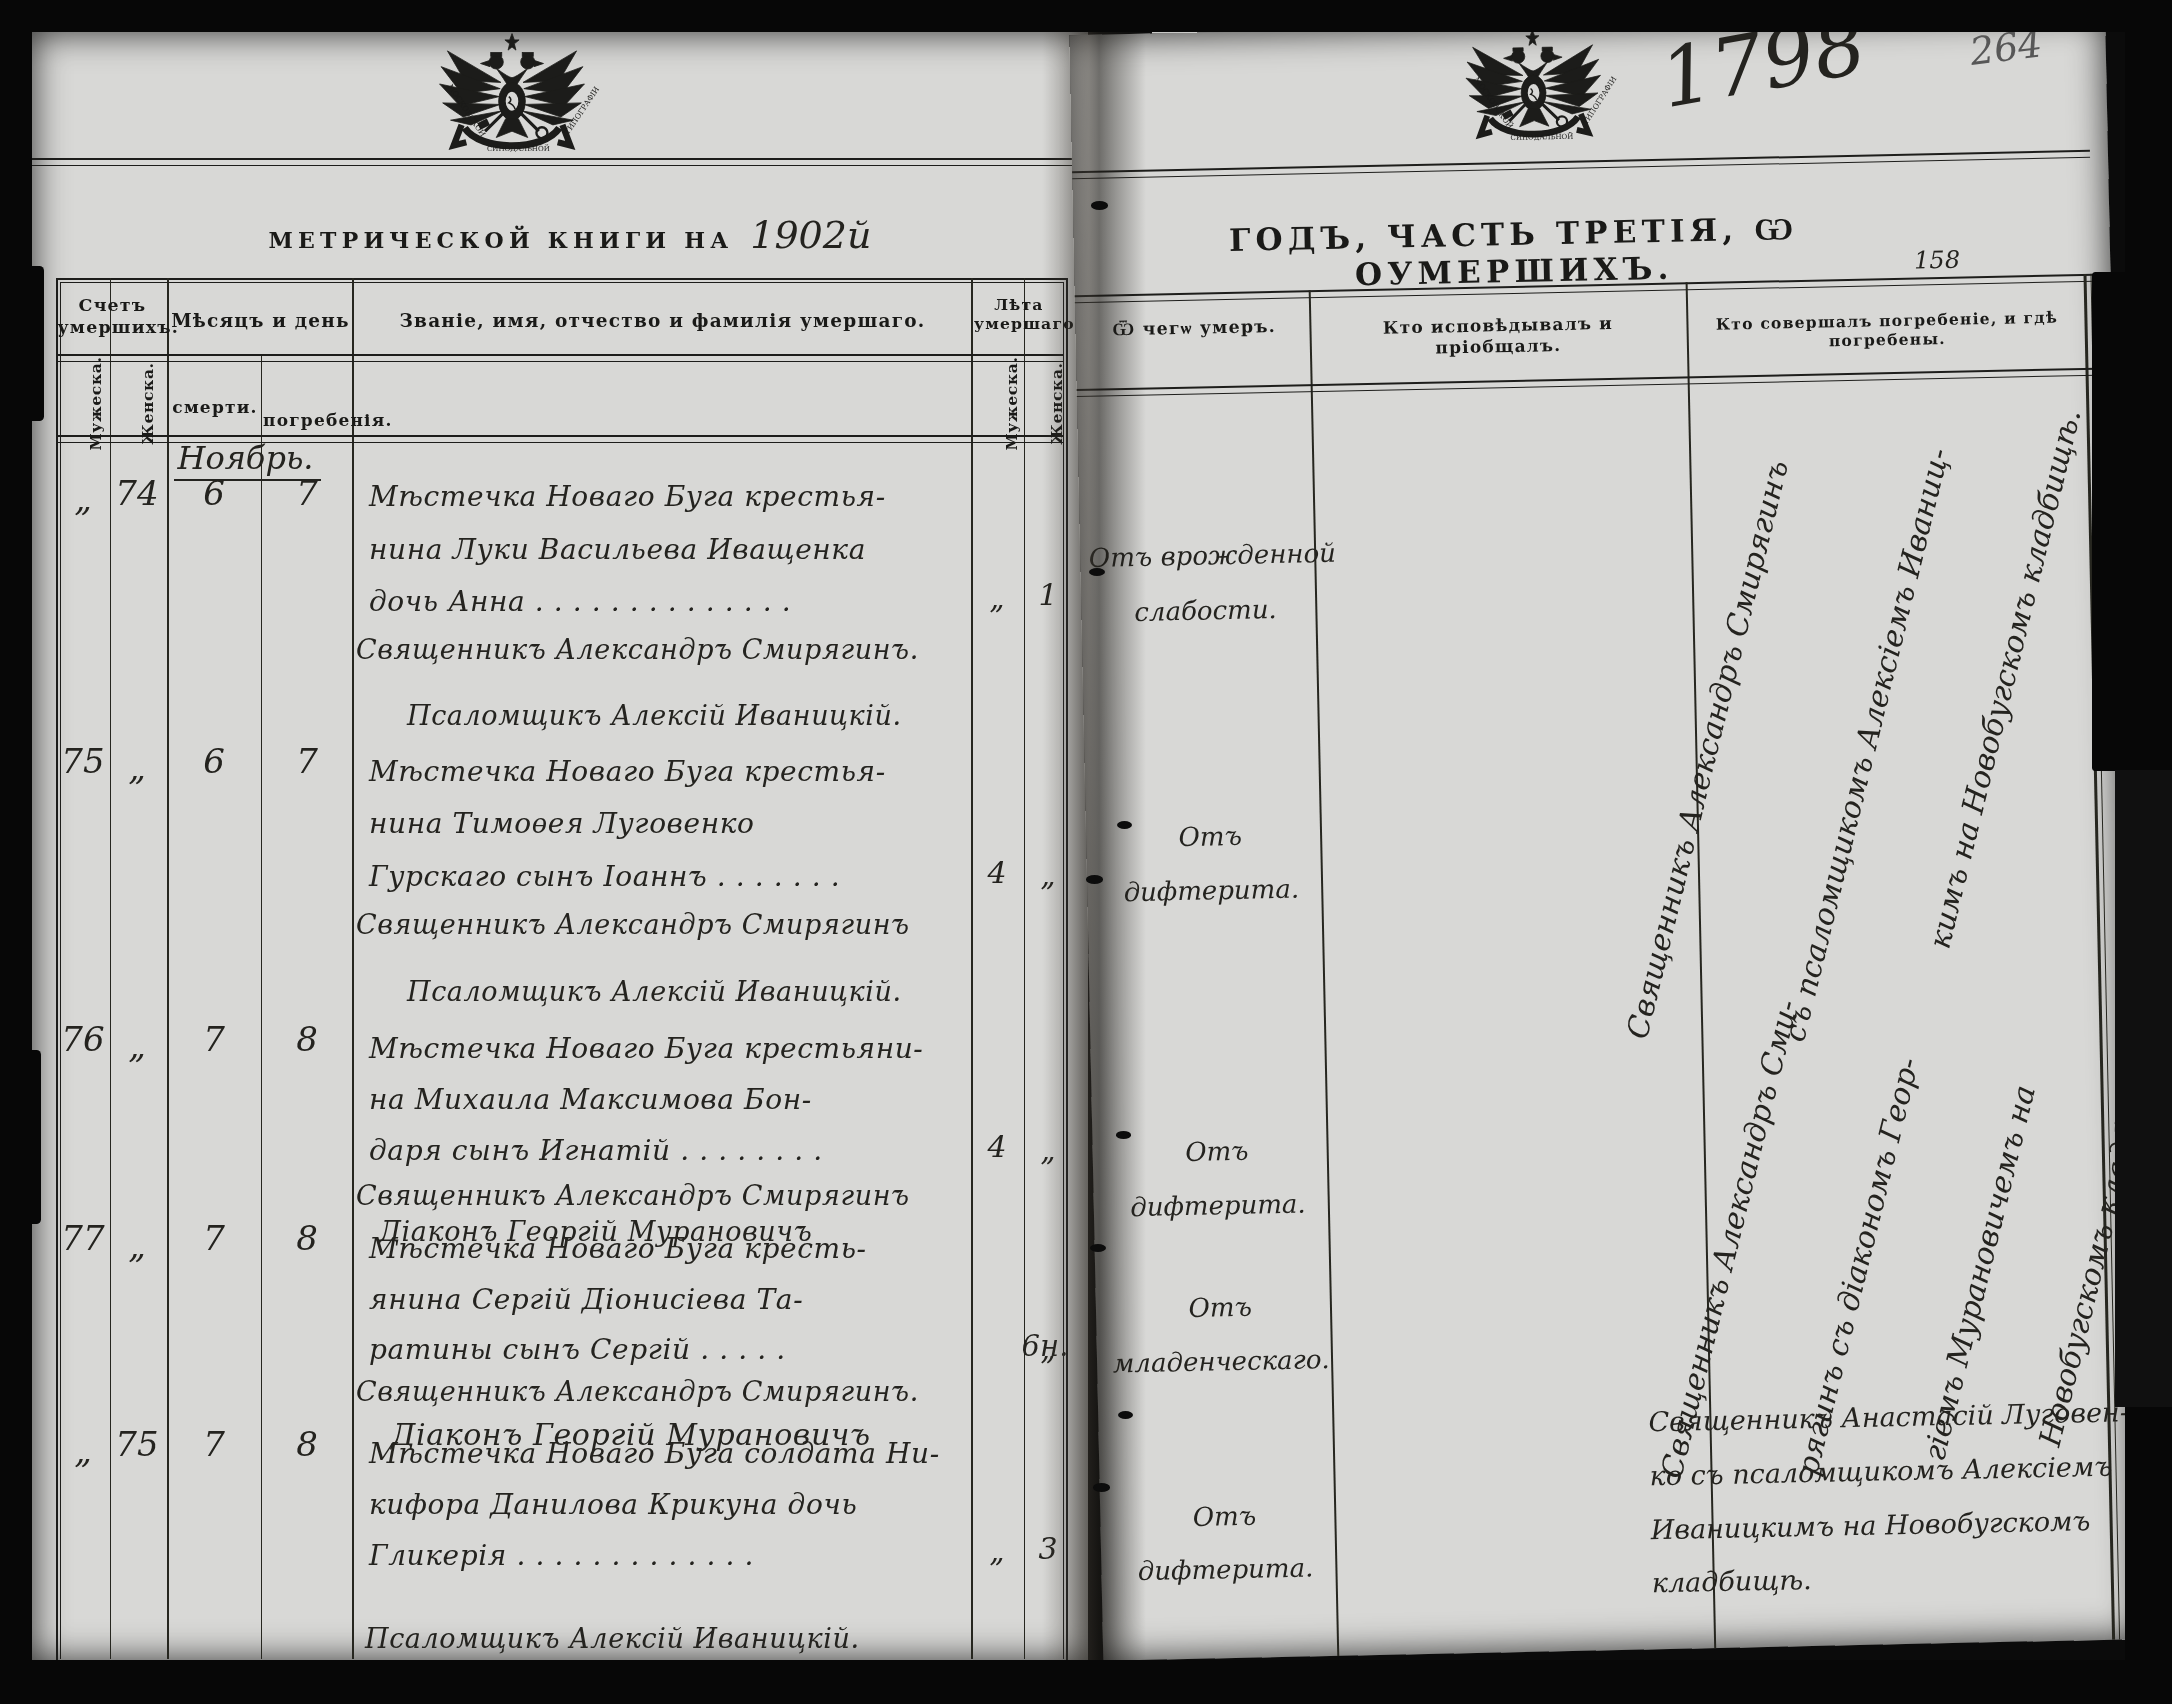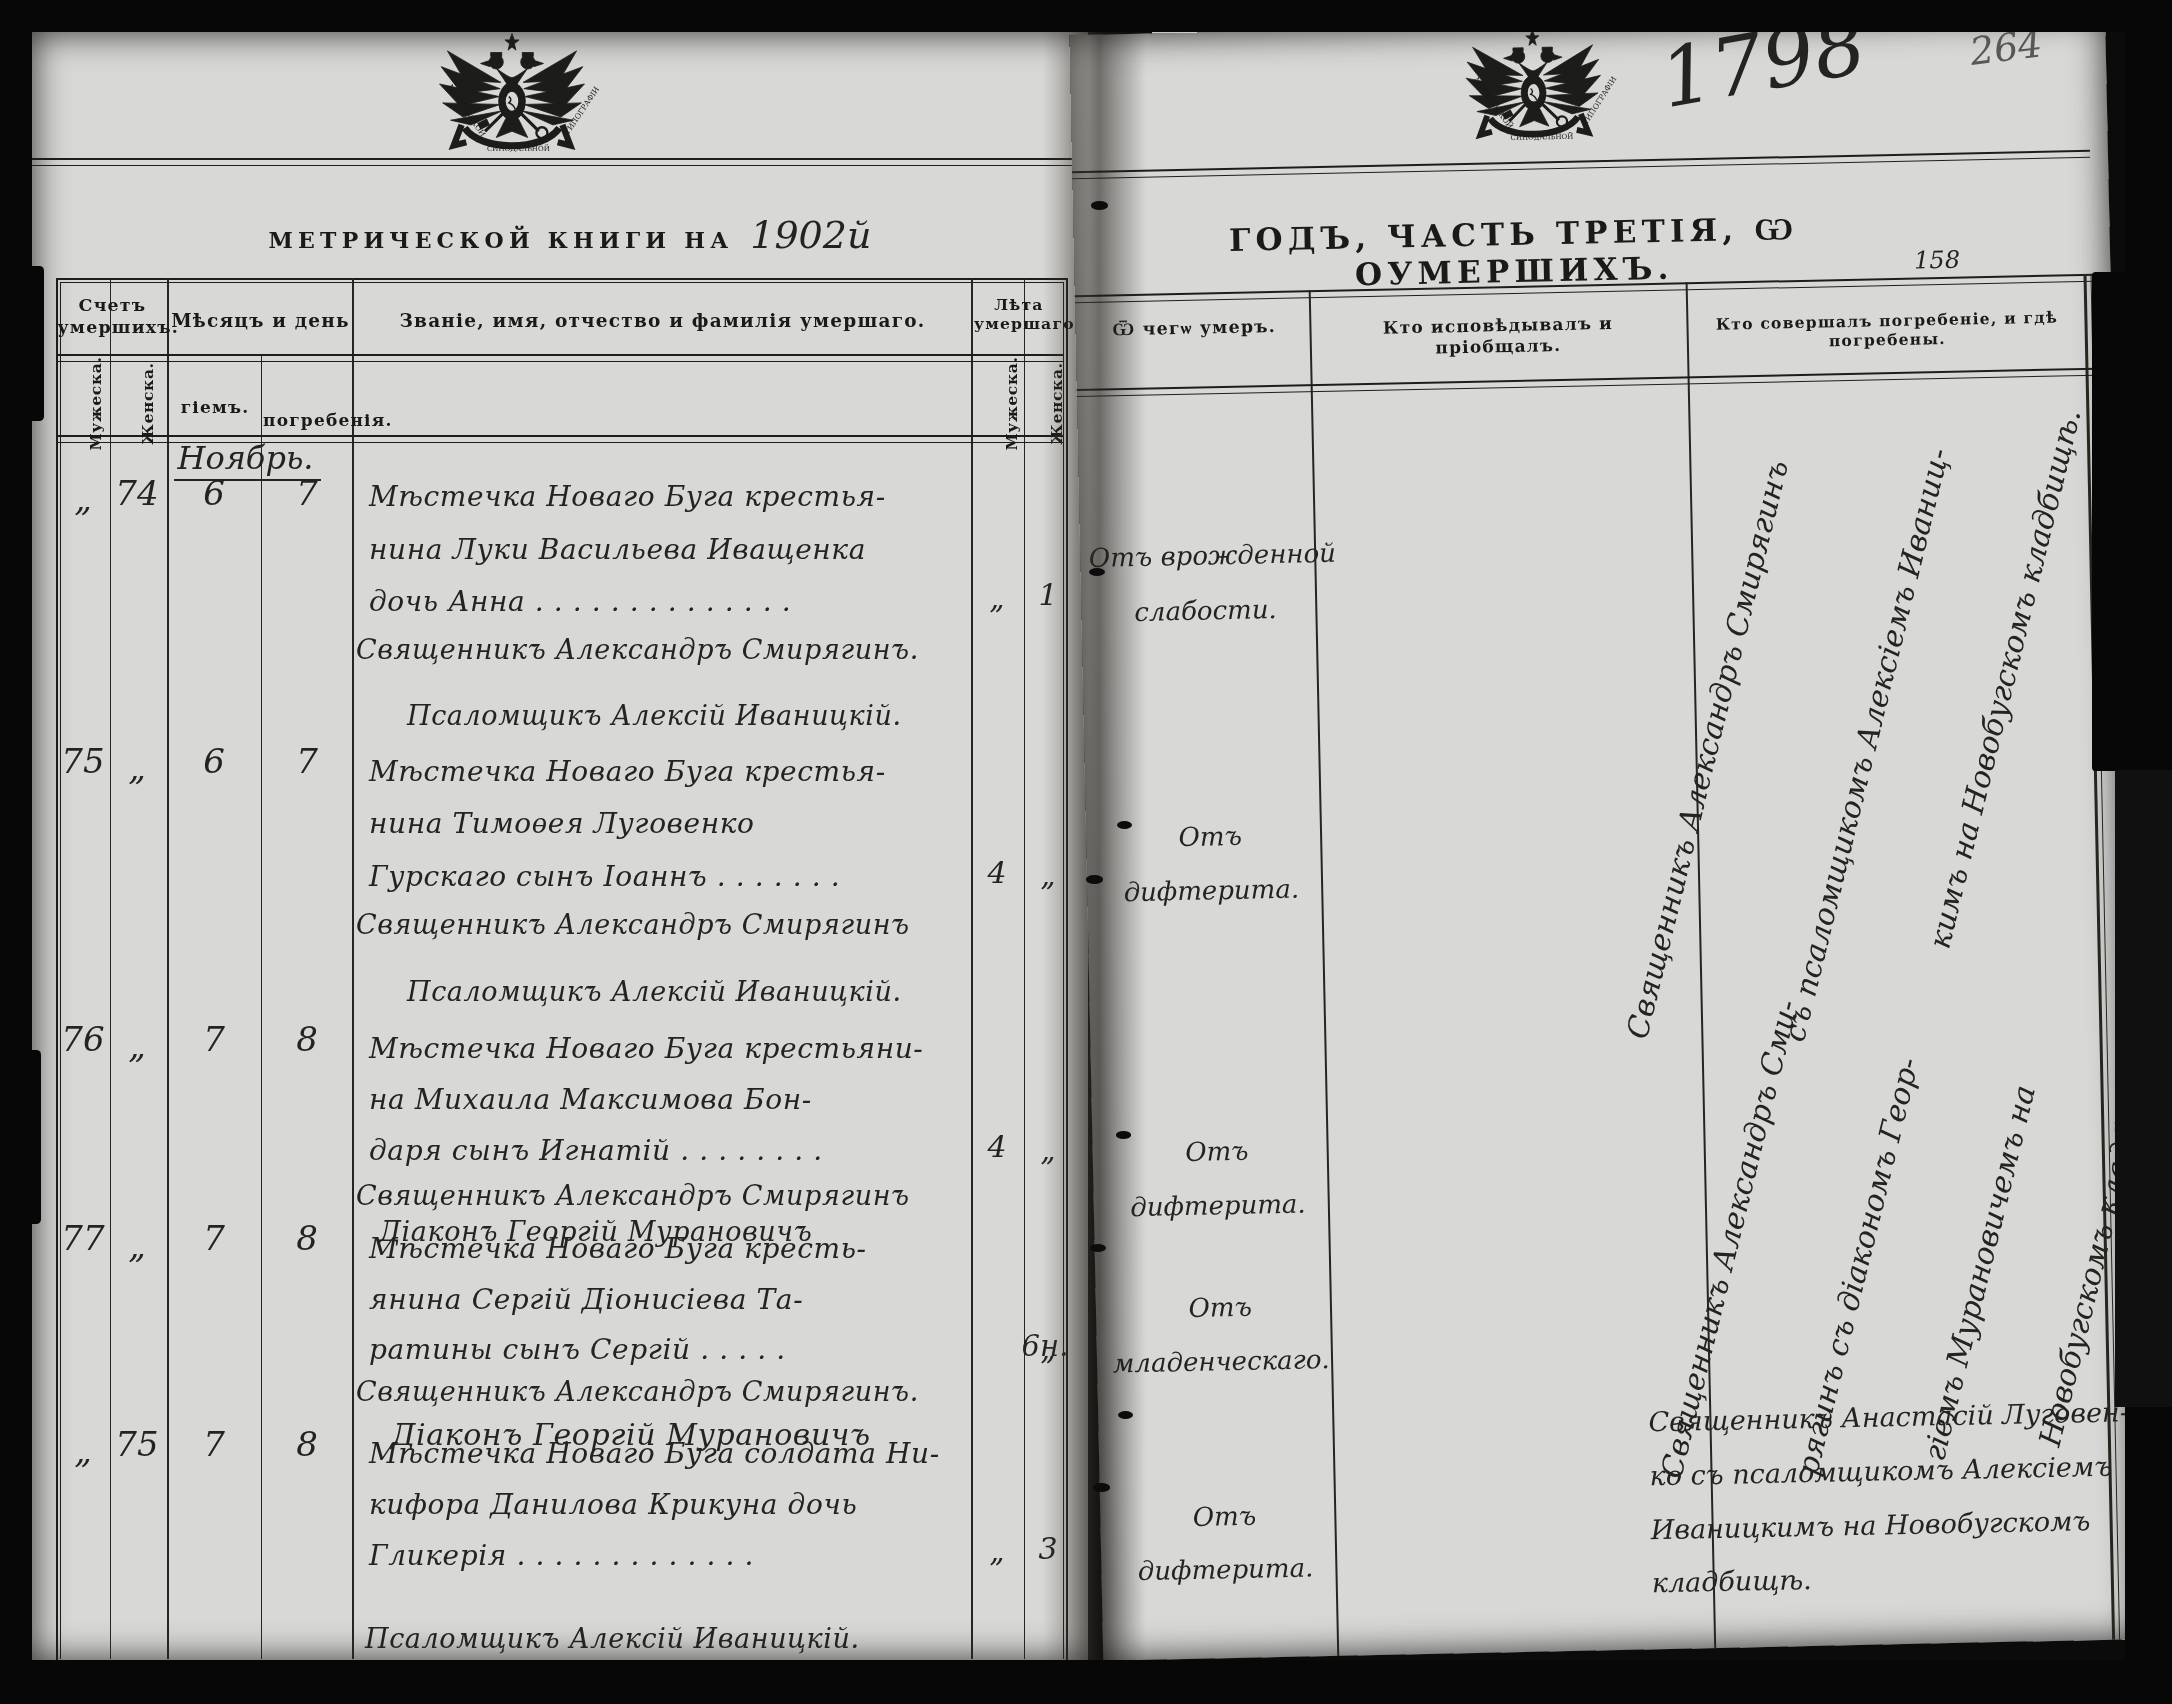--- a/index.html
+++ b/index.html
@@ -96,21 +96,21 @@
     <div class="abs drule" style="left:24px;top:322px;width:1008px;"></div>
     <div class="abs drule" style="left:24px;top:403px;width:1008px;"></div>
 
     <div class="hdr printed" style="left:25.5px;top:263px;width:110px;font-size:17.4px;">Счетъ умершихъ.</div>
     <div class="hdr printed" style="left:137px;top:277px;width:183px;font-size:18.5px;">Мѣсяцъ и день</div>
     <div class="hdr printed" style="left:322px;top:277px;width:617px;font-size:18.5px;">Званіе, имя, отчество и фамилія умершаго.</div>
     <div class="hdr printed" style="left:942px;top:263px;width:90px;font-size:15.6px;">Лѣта умершаго.</div>
 
     <div class="vlab printed" style="left:16px;top:362px;">Мужеска.</div>
     <div class="vlab printed" style="left:74px;top:362px;">Женска.</div>
-    <div class="hdr printed" style="left:139px;top:365px;width:88px;font-size:17px;font-weight:bold;">гіемъ.</div>
+    <div class="hdr printed" style="left:139px;top:365px;width:88px;font-size:17px;font-weight:bold;">смерти.</div>
     <div class="hdr printed" style="left:231px;top:378px;width:87px;font-size:17px;">погребенія.</div>
     <div class="vlab printed" style="left:932px;top:362px;">Мужеска.</div>
     <div class="vlab printed" style="left:983px;top:362px;">Женска.</div>
 
     <div class="abs hw" style="left:142px;top:407px;font-size:32px;border-bottom:2.9px solid #24231f;padding:0 8px 2.3px 3.5px;">Ноябрь.</div>
 
     <div class="cnum hw" style="left:19px;top:447px;">„</div>
     <div class="cnum hw" style="left:73px;top:441px;">74</div>
     <div class="cnum hw" style="left:150px;top:441px;">6</div>
     <div class="cnum hw" style="left:243px;top:441px;">7</div>

